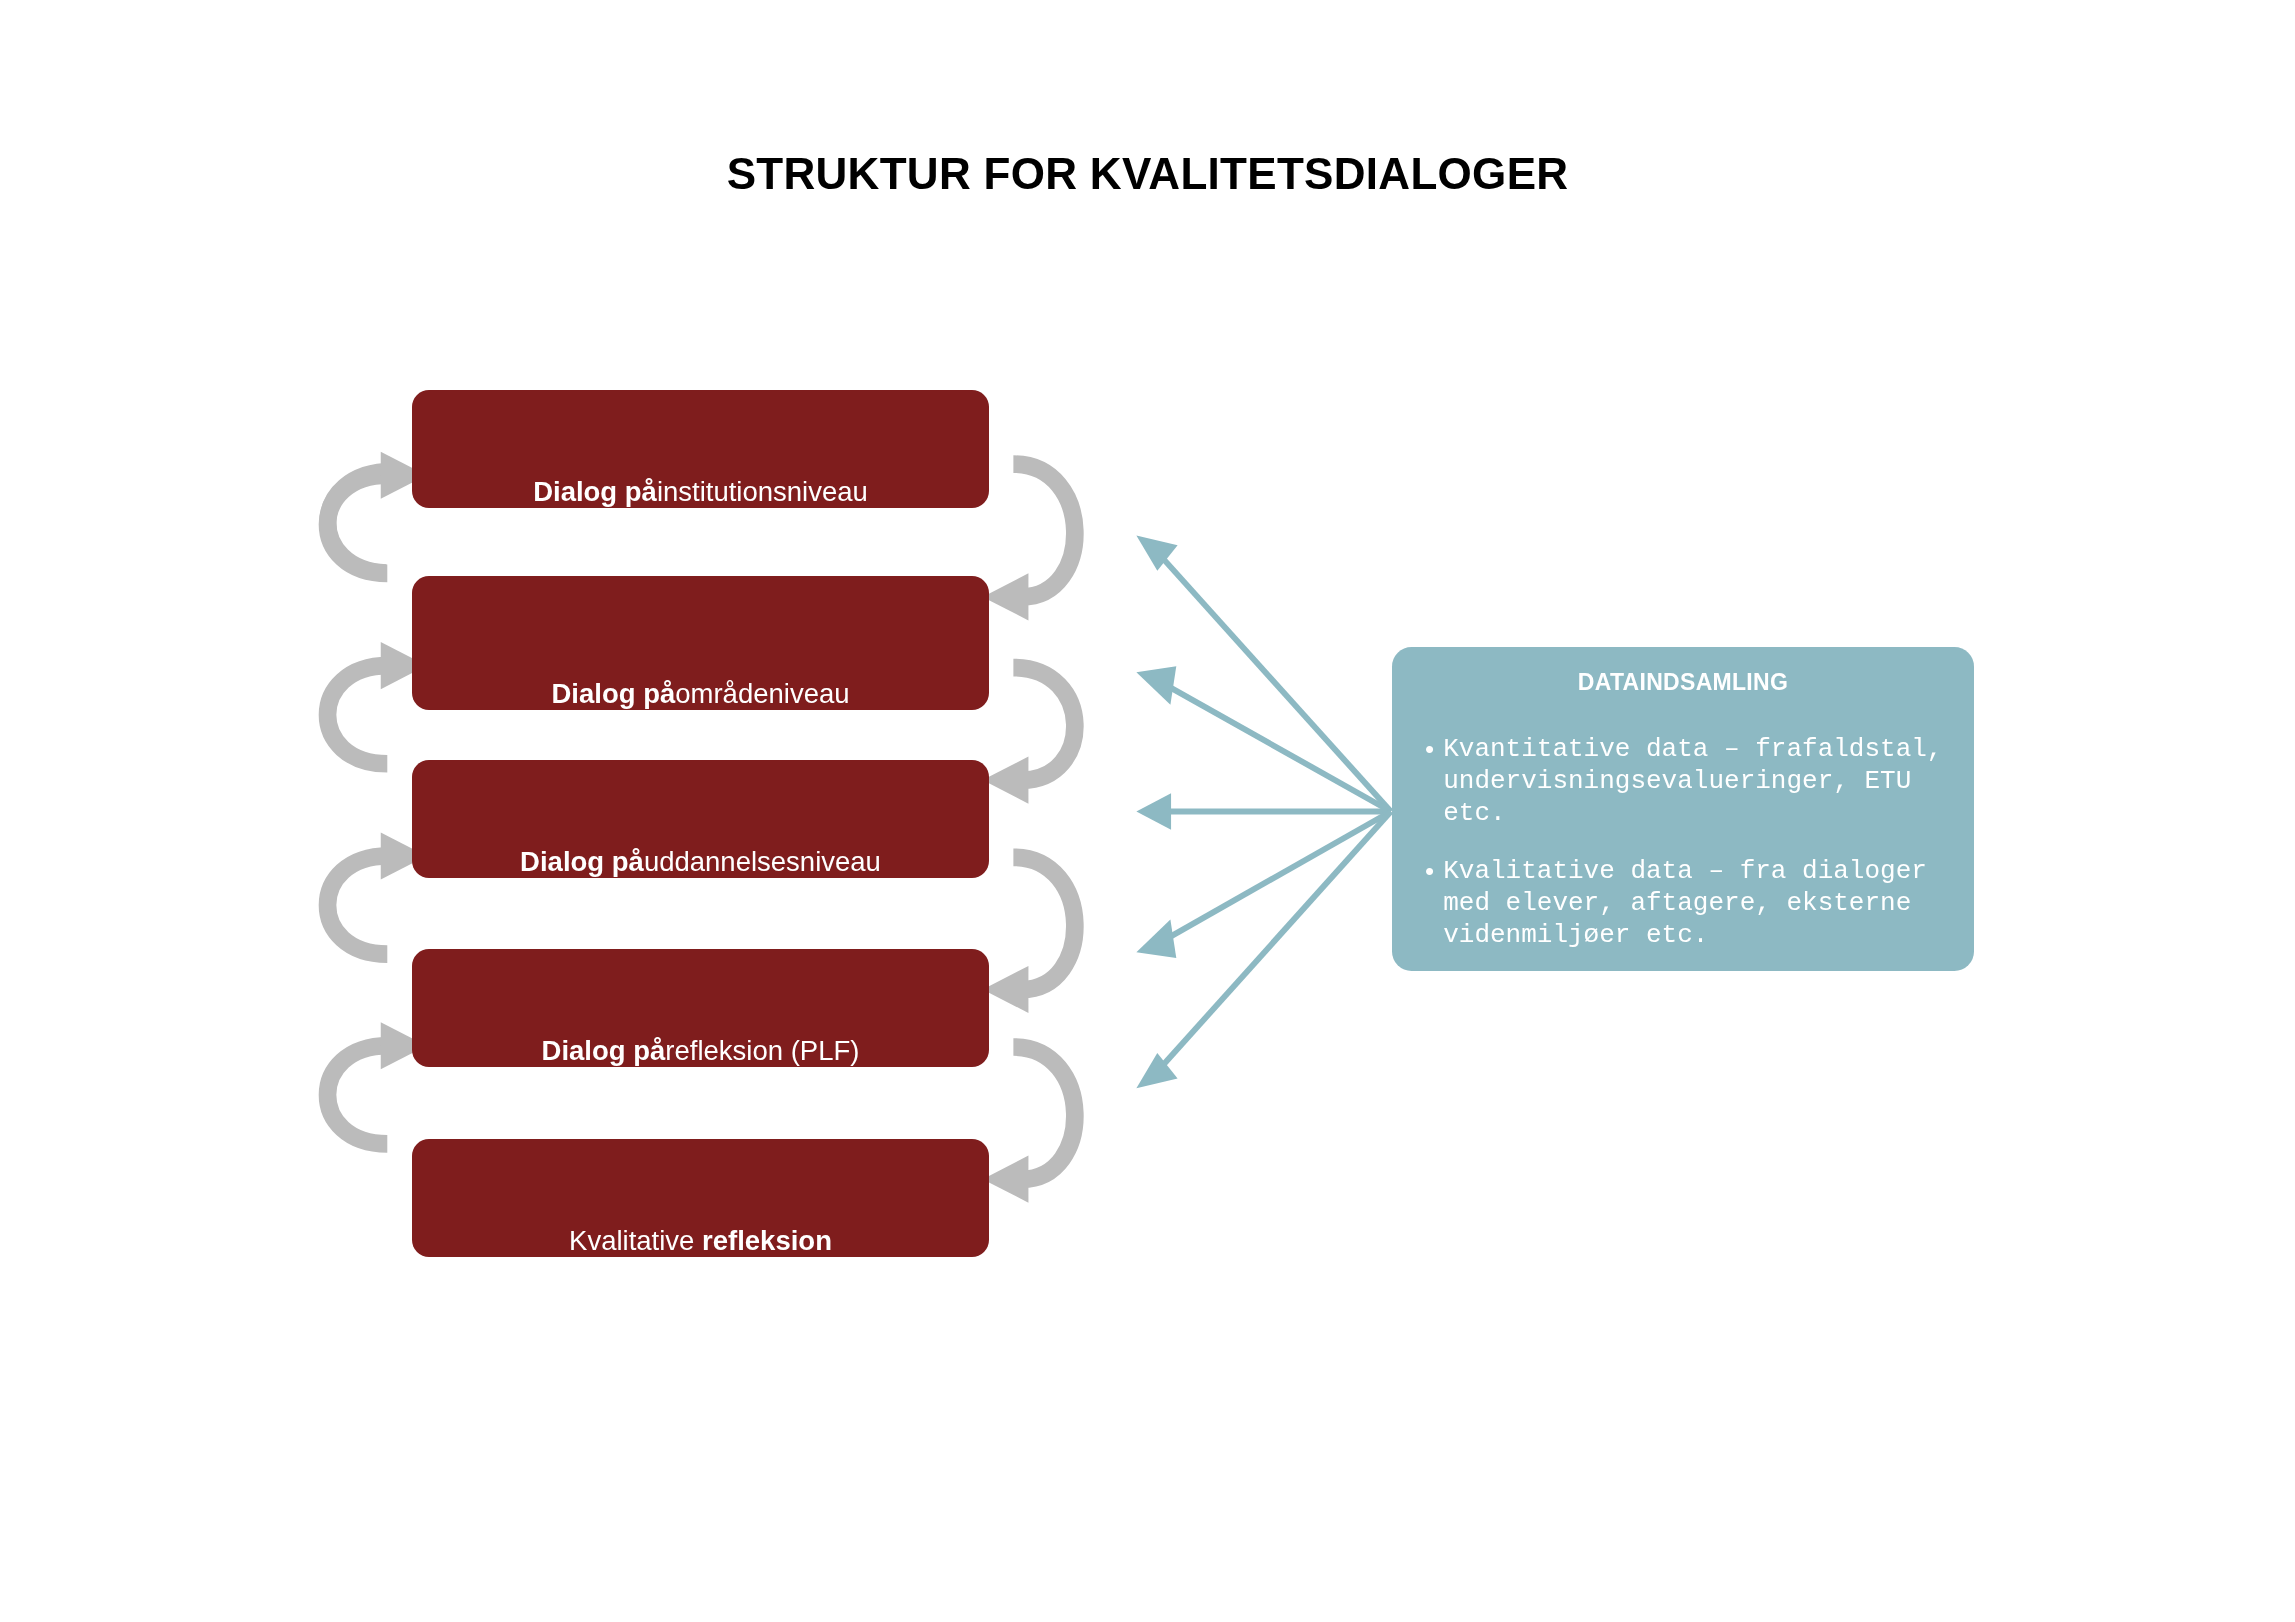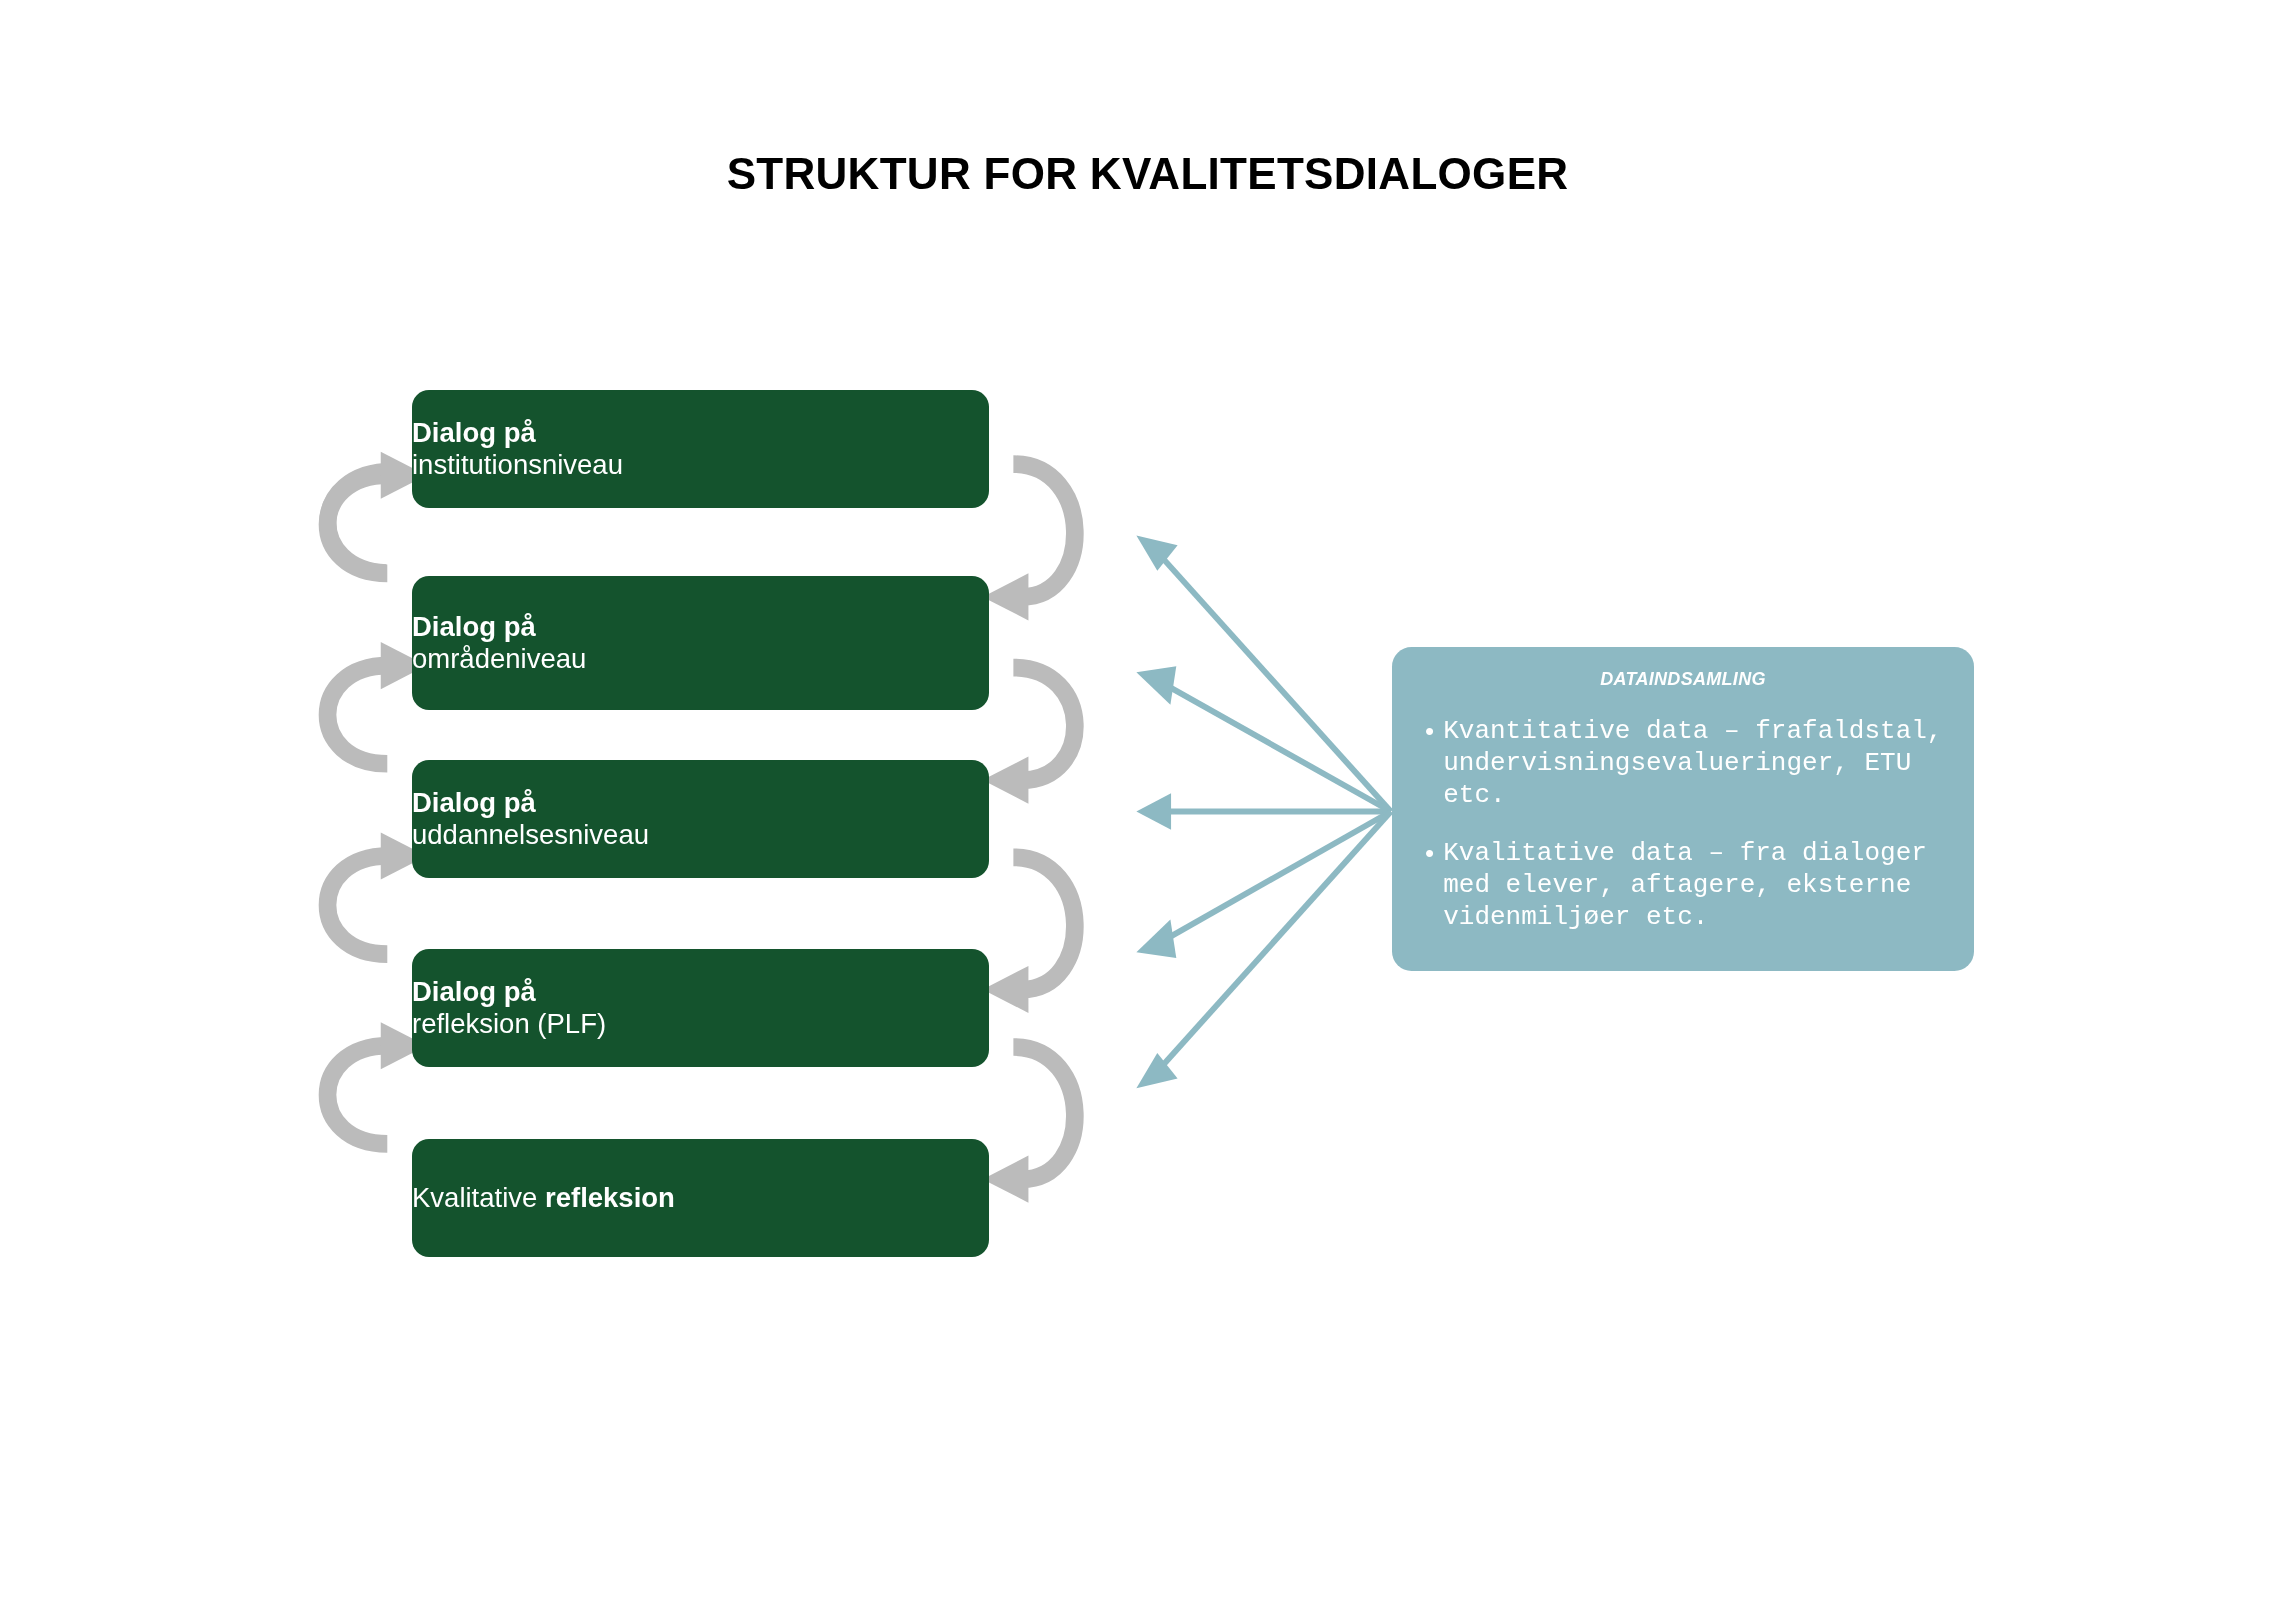--- a/index.html
+++ b/index.html
@@ -29,27 +29,26 @@
     font-size: 44px;
     font-weight: bold;
     color: #000000;
     letter-spacing: 0.3px;
     white-space: nowrap;
   }
 
   
   .teal-box {
     position: absolute;
-    background: #14532d;
+    background: #7f1d1d;
     border-radius: 17px;
     box-sizing: border-box;
     color: #ffffff;
     display: flex;
-    flex-direction: column;
-    align-items: flex-start;
+    align-items: flex-end;
     justify-content: center;
     text-align: center;
     line-height: 1.18;
   }
   .box-line-bold {
     font-weight: bold;
     font-size: 27.5px;
   }
   .box-line {
     font-weight: normal;
@@ -64,25 +63,24 @@
     width: 582px;
     height: 324px;
     background: #8db9c3;
     border-radius: 19.6px;
     box-sizing: border-box;
     padding: 22px 29px 13px 29px;
     color: #ffffff;
   }
   #data-panel-title {
     text-align: center;
-    font-size: 18px;
+    font-size: 23px;
     font-weight: bold;
     letter-spacing: 0.3px;
-    margin-bottom: 26px;
-    font-style: italic;
+    margin-bottom: 38px;
   }
   .data-bullet {
     position: relative;
     display: flex;
     font-size: 26px;
     line-height: 1.23;
     margin-bottom: 26px;
     padding-left: 3.9px;
   }
   .data-bullet .dot {

